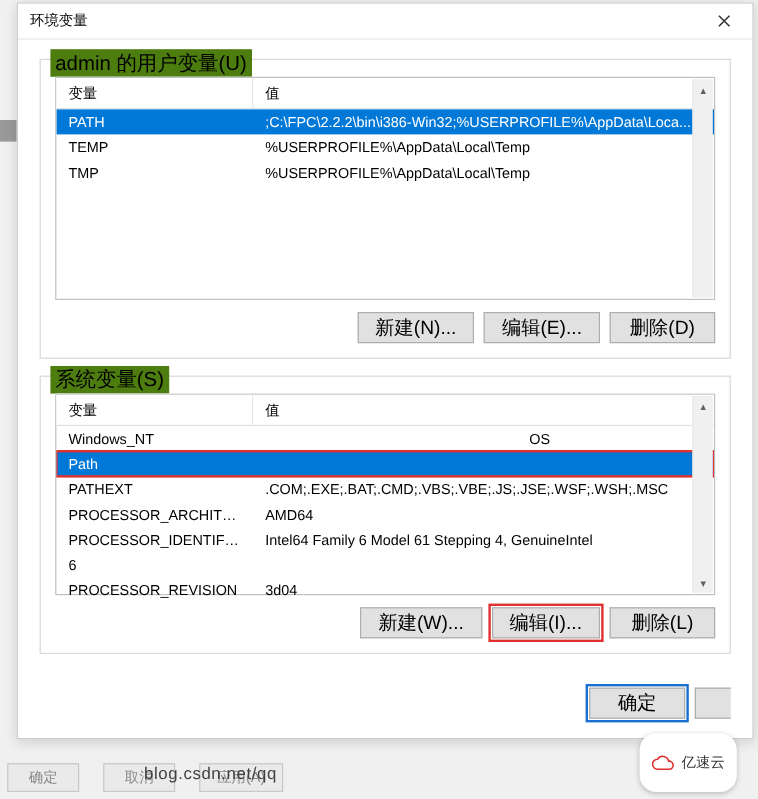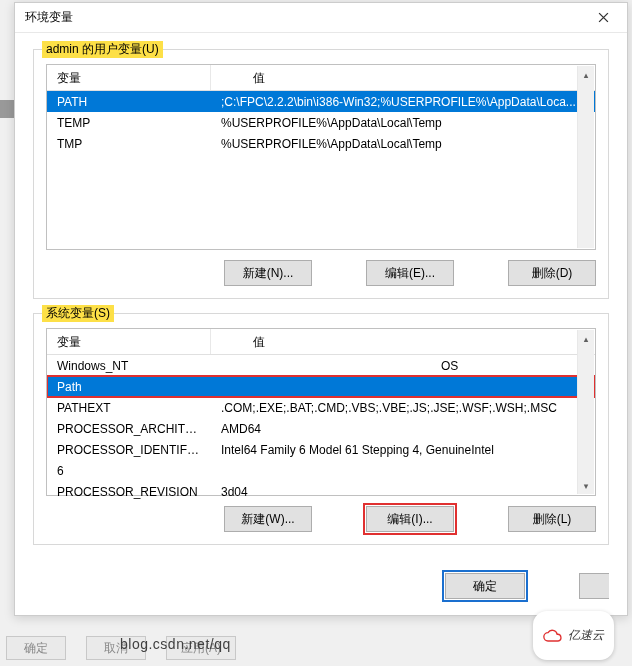--- a/index.html
+++ b/index.html
@@ -4,44 +4,44 @@
 <style>
 * { box-sizing: border-box; margin: 0; padding: 0; font-family: "Microsoft YaHei", "Segoe UI", sans-serif; font-size: 12px; }
 body { background: #f0f0f0; width: 632px; height: 666px; overflow: hidden; position: relative; }
 .window { position: absolute; left: 14px; top: 2px; width: 614px; background: #fff; border: 1px solid #ccc; box-shadow: 0 2px 10px rgba(0,0,0,.15); }
 .titlebar { height: 30px; display: flex; align-items: center; justify-content: space-between; padding: 0 4px 0 10px; border-bottom: 1px solid #e8e8e8; }
 .titlebar .title { font-size: 12px; }
 .close-btn { width: 40px; height: 28px; display: flex; align-items: center; justify-content: center; cursor: pointer; }
 .close-btn svg { width: 11px; height: 11px; }
 .content { padding: 16px 18px 8px; }
 .groupbox { border: 1px solid #d8d8d8; padding: 14px 12px 12px; position: relative; margin-bottom: 14px; }
-.groupbox-label { position: absolute; top: -9px; left: 8px; background: #fde047; padding: 0 4px; font-size: 12px; }
+.groupbox-label { position: absolute; top: -9px; left: 8px; background: #4d7c0f; padding: 0 4px; font-size: 17px; }
 .tablebox { border: 1px solid #c0c0c0; height: 186px; position: relative; background: #fff; }
 .tablebox2 { height: 168px; }
-.thead { display: flex; border-bottom: 1px solid #e0e0e0; background: #fff; height: 26px; gap: 32px; }
+.thead { display: flex; border-bottom: 1px solid #e0e0e0; background: #fff; height: 26px; }
 .th { padding: 5px 10px; font-size: 12px; }
 .th-var { width: 164px; border-right: 1px solid #e8e8e8; }
 .th-val { flex: 1; }
 .tbody { overflow: hidden; }
 .trow { display: flex; height: 21px; align-items: center; }
 .trow.sel { background: #0078d7; color: #fff; }
 .trow.hl { outline: 2px solid #e03030; outline-offset: -1px; }
 .td { padding: 2px 10px; font-size: 12px; white-space: nowrap; overflow: hidden; text-overflow: ellipsis; }
 .td-var { width: 164px; }
 .td-val { flex: 1; }
 .scrollbar { position: absolute; right: 1px; top: 1px; bottom: 1px; width: 17px; background: #f0f0f0; border-left: 1px solid #e8e8e8; }
 .sb-arrow { height: 17px; display: flex; align-items: center; justify-content: center; color: #606060; font-size: 9px; }
 .btnrow { display: flex; justify-content: flex-end; gap: 8px; margin-top: 10px; }
-.btn { min-width: 88px; height: 26px; border: 1px solid #adadad; background: #e1e1e1; padding: 0 14px; font-size: 12px; cursor: pointer; margin-left: 46px; }
+.btn { min-width: 88px; height: 26px; border: 1px solid #adadad; background: #e1e1e1; padding: 0 14px; font-size: 16px; cursor: pointer; }
 .btn-hl-blue { outline: 2px solid #1a6fcf; outline-offset: 1px; }
 .btn-hl-red { outline: 2px solid #e03030; outline-offset: 1px; }
 .footer { display: flex; justify-content: flex-end; gap: 8px; padding: 6px 18px 16px; }
 .footer .btn { min-width: 80px; }
 .bg-strip { position: absolute; left: 0; top: 100px; height: 18px; width: 14px; background: #999; }
-.watermark { position: absolute; right: 18px; bottom: 6px; background: #fff; border-radius: 14px; padding: 16px 10px; display: flex; align-items: center; gap: 5px; box-shadow: 0 1px 4px rgba(0,0,0,.2); font-size: 12px; color: #333; font-style: italic; }
+.watermark { position: absolute; right: 18px; bottom: 6px; background: #fff; border-radius: 14px; padding: 16px 10px; display: flex; align-items: center; gap: 5px; box-shadow: 0 1px 4px rgba(0,0,0,.2); font-size: 12px; color: #333; }
 .watermark .cloud { width: 20px; height: 14px; position: relative; }
 .urlwm { position: absolute; bottom: 14px; left: 120px; color: #404040; font-size: 14px; font-family: Arial; letter-spacing: .5px; }
 .bg-btn { position: absolute; bottom: 6px; height: 24px; border: 1px solid #c8c8c8; background: #eaeaea; color: #888; font-size: 12px; display: flex; align-items: center; justify-content: center; }
 </style>
 </head>
 <body>
 
 <div class="bg-strip"></div>
 <div class="bg-btn" style="left:6px;width:60px;">确定</div>
 <div class="bg-btn" style="left:86px;width:60px;">取消</div>

